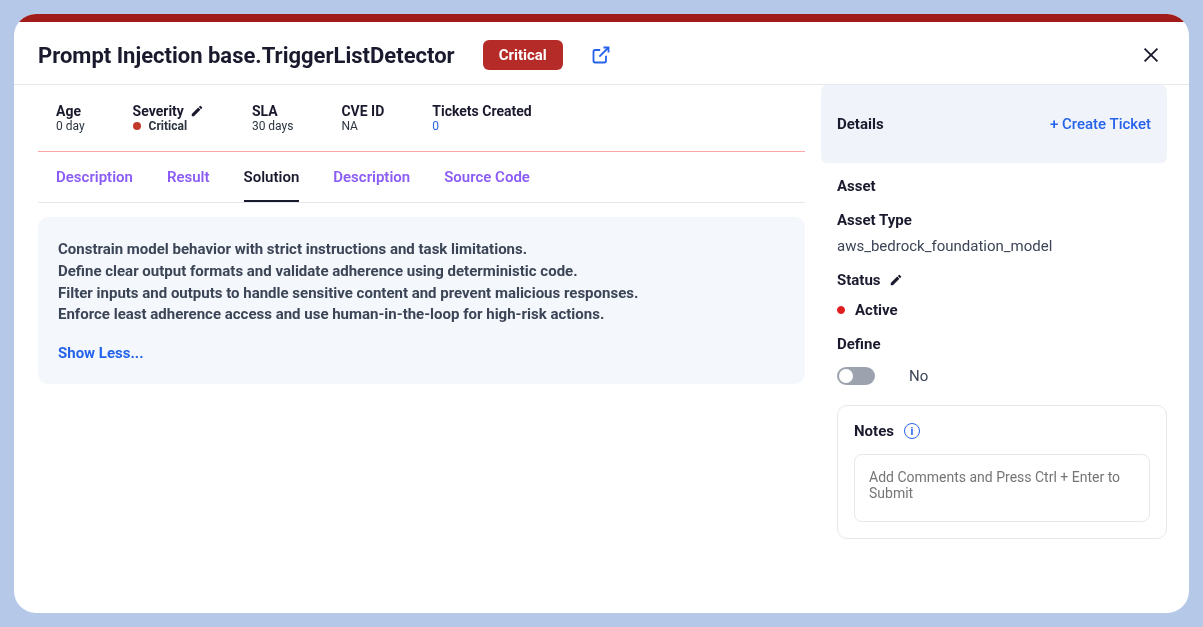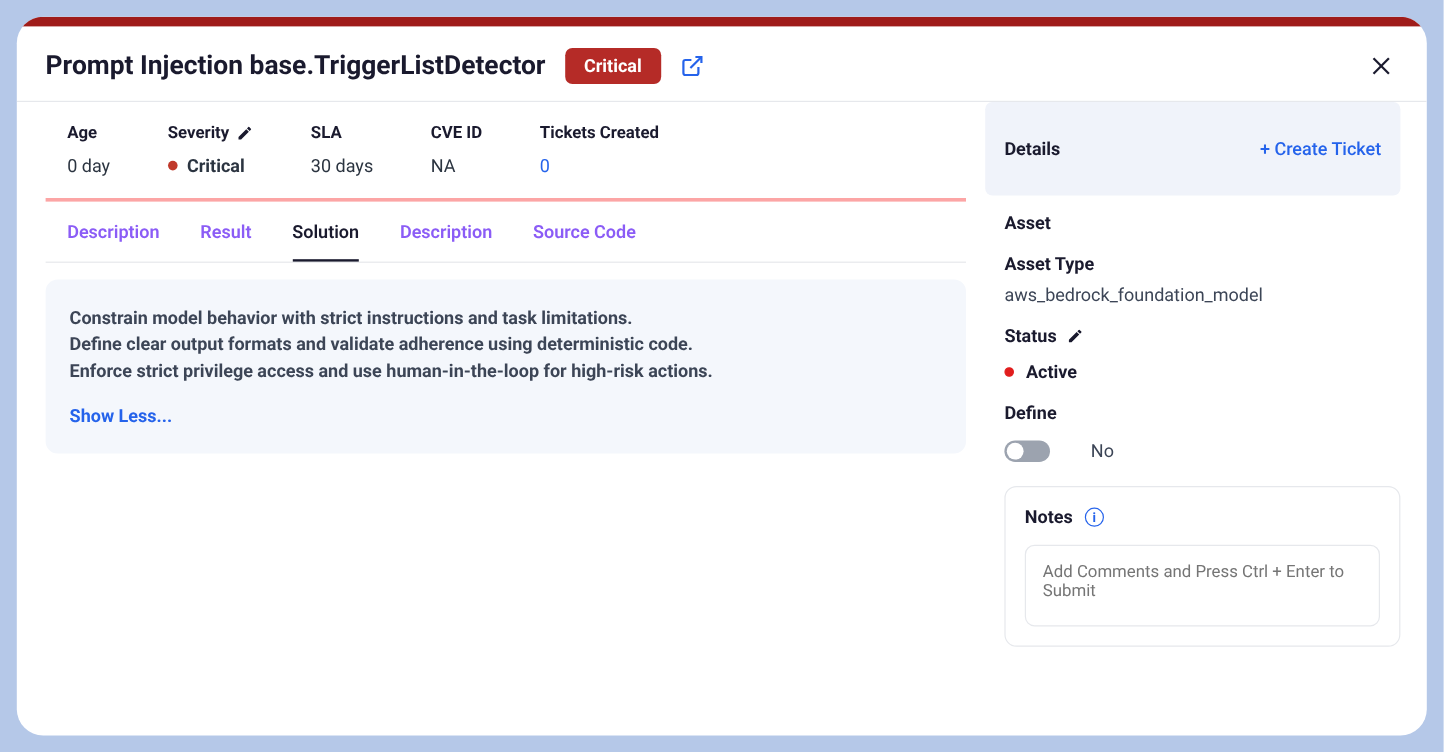--- a/index.html
+++ b/index.html
@@ -1,30 +1,30 @@
 <!DOCTYPE html>
 <html><head>
 <meta charset="utf-8">
 <style>
 * { margin:0; padding:0; box-sizing:border-box; font-family:-apple-system,BlinkMacSystemFont,"Segoe UI",Roboto,sans-serif; }
 body { background:#b5c8e8; padding:14px; }
 .modal { background:#fff; border-radius:22px; overflow:hidden; height:599px; position:relative; }
 .topbar { height:8px; background:#9f1c1a; }
-.header { display:flex; align-items:center; padding:18px 24px 14px 24px; gap:16px; }
+.header { display:flex; align-items:center; padding:18px 24px 14px 24px; gap:28px; }
 .title { font-size:22px; font-weight:700; color:#1a1a2e; }
 .badge { background:#b52b27; color:#fff; font-weight:700; font-size:15px; padding:6px 16px; border-radius:6px; }
 .open-icon { color:#2563eb; display:flex; }
 .spacer { flex:1; }
 .close-btn { width:28px; height:28px; color:#1a1a2e; display:flex; align-items:center; justify-content:center; cursor:pointer; }
 .hr { height:1px; background:#e6e8ec; }
 .body { display:flex; }
 .left { flex:1; padding:18px 16px 18px 24px; }
-.metrics { display:flex; gap:48px; padding:0 18px 18px 18px; border-bottom:3px solid #fca5a5; }
+.metrics { display:flex; gap:48px; padding:0 18px 18px 18px; border-bottom:1px solid #fca5a5; }
 .metric-label { font-size:14px; font-weight:700; color:#1a1a2e; display:flex; align-items:center; gap:6px; }
-.metric-value { font-size:15px; color:#2b3440; margin-top:10px; }
+.metric-value { font-size:12px; color:#2b3440; }
 .edit-icon { width:14px; height:14px; }
 .sev-row { display:flex; align-items:center; gap:8px; }
 .dot { width:8px; height:8px; border-radius:50%; background:#c0392b; }
 .link { color:#2563eb; }
 .tabs { display:flex; gap:34px; padding:16px 18px 0 18px; border-bottom:1px solid #e6e8ec; }
 .tab { font-size:15px; font-weight:600; color:#8b5cf6; padding-bottom:14px; cursor:pointer; }
 .tab.active { color:#1a1a2e; border-bottom:2px solid #1a1a2e; }
 .content { margin-top:14px; background:#f4f7fc; border-radius:10px; padding:22px 20px;font-weight:bold; }
 .content p { font-size:15px; color:#3c4556; line-height:1.45; }
 .show-less { color:#2563eb; font-size:15px; margin-top:18px; cursor:pointer; }
@@ -112,21 +112,22 @@
         <div class="tab">Description</div>
         <div class="tab">Result</div>
         <div class="tab active">Solution</div>
         <div class="tab">Description</div>
         <div class="tab">Source Code</div>
       </div>
 
       <div class="content">
         <p>Constrain model behavior with strict instructions and task limitations.</p>
         <p>Define clear output formats and validate adherence using deterministic code.</p>
-        <p>Enforce strict privilege access and use human-in-the-loop for high-risk actions.</p>
+        <p>Filter inputs and outputs to handle sensitive content and prevent malicious responses.</p>
+        <p>Enforce least adherence access and use human-in-the-loop for high-risk actions.</p>
         <div class="show-less">Show Less...</div>
       </div>
 
     </div>
 
     <div class="right">
       <div class="details-head">
         <span class="details-title">Details</span>
         <span class="create-ticket">+ Create Ticket</span>
       </div>

